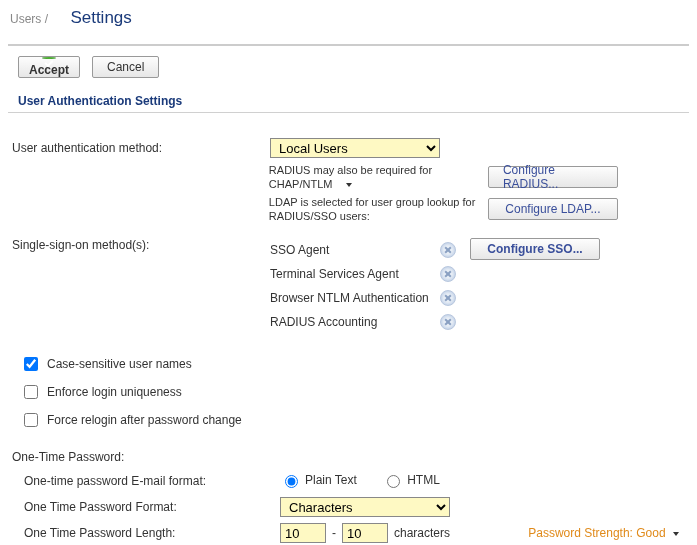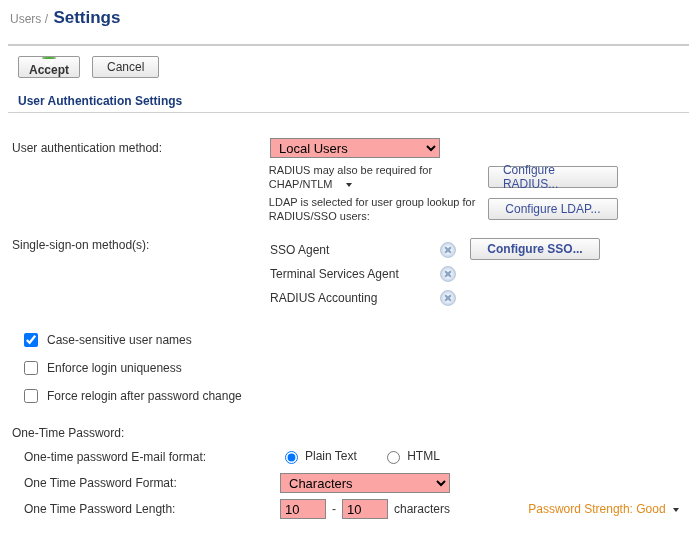--- a/index.html
+++ b/index.html
@@ -12,23 +12,23 @@
     background: #fff;
     width: 697px;
   }
   .breadcrumb {
     padding: 8px 10px 2px 10px;
     font-size: 12px;
     color: #888;
   }
   .breadcrumb .title {
     font-size: 17px;
-    font-weight: bold;
+    font-weight: normal;
     color: #1a3a7a;
-    margin-left: 2px;
+    margin-left: 19px;
   }
   .toolbar {
     padding: 10px 10px 8px 10px;
     display: flex;
     gap: 12px;
     border-top: 2px solid #ccc;
     margin: 14px 8px 0 8px;
   }
   .btn {
     display: inline-flex;
@@ -87,21 +87,21 @@
   .col-mid   { width: 200px; display:flex; align-items:center; }
   .col-right { width: 200px; display:flex; align-items:center; justify-content:flex-start; }
   .note {
     color: #333;
     font-size: 11px;
     text-align: right;
     padding-right: 6px;
   }
   select.dropdown, input.num {
     border: 1px solid #888;
-    background: #fca5a5;
+    background: #fef9c3;
     height: 20px;
     font-size: 13px;
     padding: 0 4px;
   }
   select.dropdown { width: 170px; }
   input.num { width: 46px; }
   .radio-group label { margin-right: 22px; font-size: 12px; display:inline-flex; align-items:center; gap:4px;}
   .sso-row { display:flex; align-items:center; min-height:24px; }
   .sso-row .name { width: 170px; font-size: 12px; }
   .status-dot {
@@ -189,20 +189,24 @@
     <div class="col-mid" style="flex-direction:column; align-items:flex-start;">
       <div class="sso-row">
         <span class="name">SSO Agent</span>
         <span class="status-dot"></span>
       </div>
       <div class="sso-row">
         <span class="name">Terminal Services Agent</span>
         <span class="status-dot"></span>
       </div>
       <div class="sso-row">
+        <span class="name">Browser NTLM Authentication</span>
+        <span class="status-dot"></span>
+      </div>
+      <div class="sso-row">
         <span class="name">RADIUS Accounting</span>
         <span class="status-dot"></span>
       </div>
     </div>
     <div class="col-right" style="align-items:flex-start;font-weight:bold;">
       <div class="btn config">Configure SSO...</div>
     </div>
   </div>
 
   <div style="height:14px;"></div>

